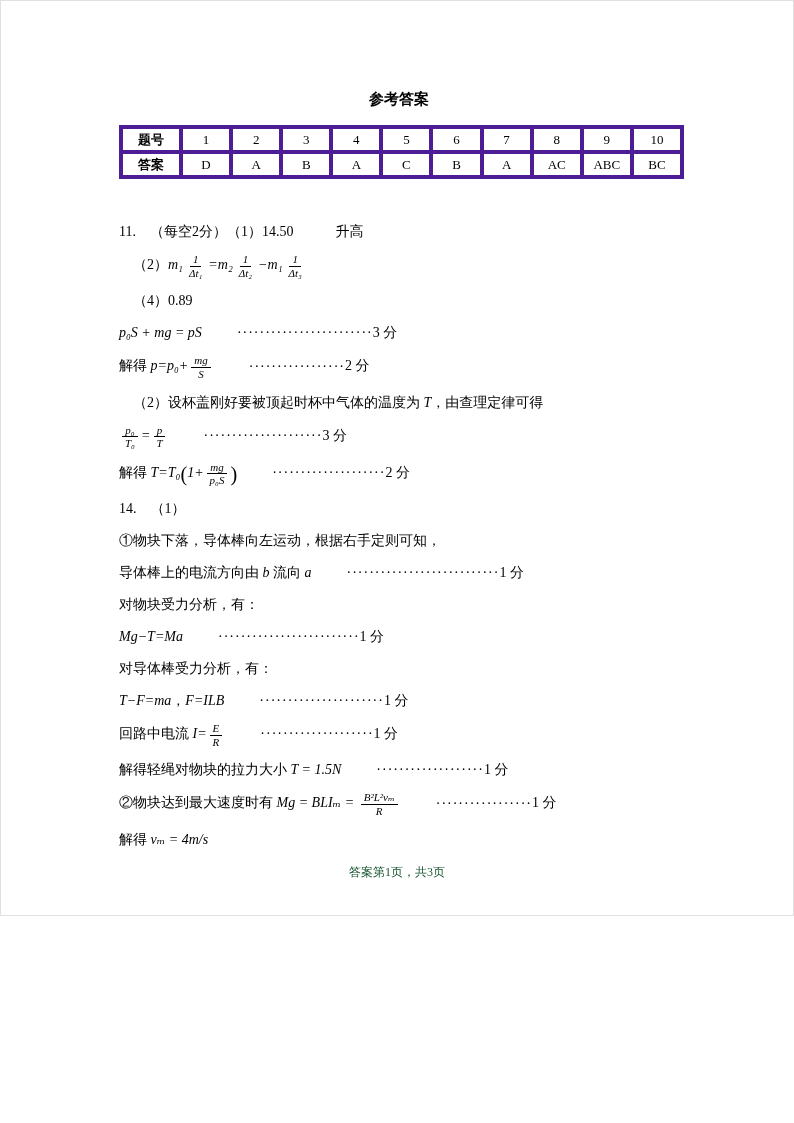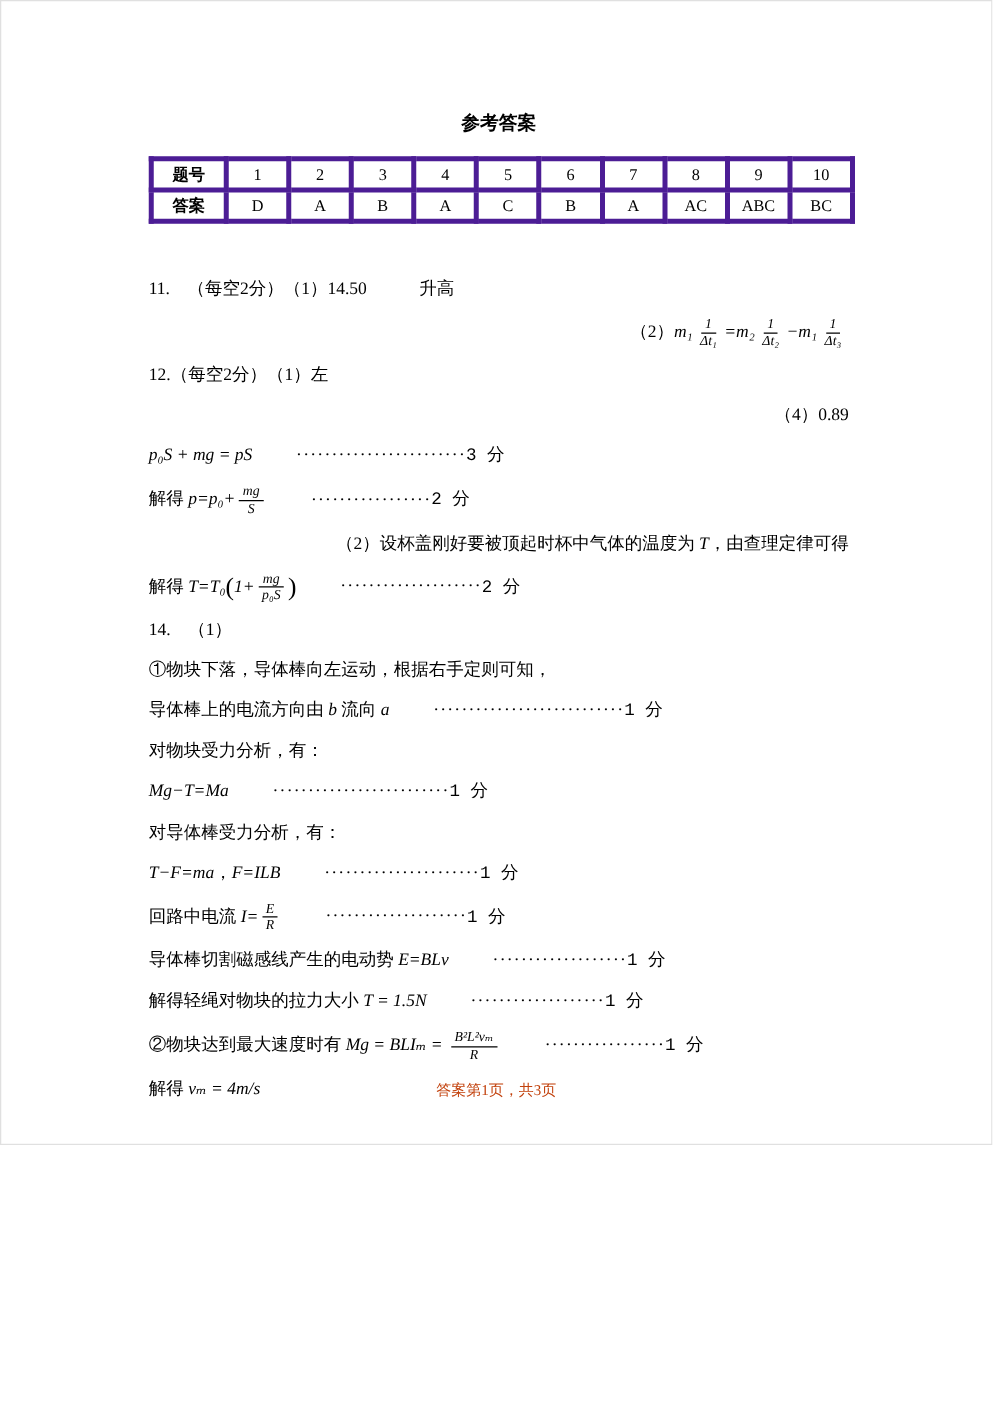--- a/index.html
+++ b/index.html
@@ -20,36 +20,36 @@
   }
   table.answer-table td{
     border:4px solid #4c1d95;text-align:center;height:21px;padding:0 2px;
     overflow:hidden;
   }
   table.answer-table td.label{font-weight:bold;width:52px;}
   .content{margin-top:42px;}
   .line{
     font-size:14px;line-height:21px;margin-bottom:11px;white-space:pre-wrap;
   }
-  .line.ind{margin-left:30px;text-align:right;}
+  .line.ind{margin-left:14px;}
   .txt{font-style:normal;}
   .math{font-style:italic;font-family:"Liberation Serif","DejaVu Serif",serif;}
   .dots{margin-left:2.5em;letter-spacing:1px;font-style:normal;}
-  .score{font-style:normal;font-family:Liberation Mono, monospace;}
+  .score{font-style:normal;}
   .big-paren{font-size:1.45em;vertical-align:middle;font-style:normal;line-height:1;}
   .frac{
     display:inline-flex;flex-direction:column;align-items:center;
     font-size:11px;line-height:1.15;vertical-align:middle;
     font-style:italic;margin:0 3px;
   }
   .frac .num{border-bottom:1px solid #000;padding:0 3px;}
   .frac .den{padding:0 3px;}
   .footer{
     position:absolute;left:0;right:0;bottom:34px;text-align:center;
-    font-size:12px;color:#c2410c;
+    font-size:12px;color:#14532d;
   }
 </style>
 </head>
 <body>
 
 <div class="page">
 
   <div class="title">参考答案</div>
 
   <table class="answer-table">
@@ -79,35 +79,34 @@
       <td>AC</td>
       <td>ABC</td>
       <td>BC</td>
     </tr>
   </tbody>
     </table>
 
   <div class="content">
       <div class="line"><span class="txt">11.　（每空2分）（1）14.50　　　升高</span></div>
       <div class="line ind"><span class="txt">（2）</span><span class="math">m₁</span><span class="frac"><span class="num">1</span><span class="den">Δt₁</span></span><span class="math">=m₂</span><span class="frac"><span class="num">1</span><span class="den">Δt₂</span></span><span class="math">−m₁</span><span class="frac"><span class="num">1</span><span class="den">Δt₃</span></span></div>
-      <div class="line"><span class="txt">12.（每空2分）（1）左</span></div>
       <div class="line ind"><span class="txt">（4）0.89</span></div>
       <div class="line"><span class="math">p₀S + mg = pS</span><span class="dots">························</span><span class="score">3 分</span></div>
       <div class="line"><span class="txt">解得 </span><span class="math">p=p₀+</span><span class="frac"><span class="num">mg</span><span class="den">S</span></span><span class="dots">·················</span><span class="score">2 分</span></div>
       <div class="line ind"><span class="txt">（2）设杯盖刚好要被顶起时杯中气体的温度为 </span><span class="math">T</span><span class="txt">，由查理定律可得</span></div>
+      <div class="line"><span class="frac"><span class="num">p₀</span><span class="den">T₀</span></span><span class="math">=</span><span class="frac"><span class="num">p</span><span class="den">T</span></span><span class="dots">·····················</span><span class="score">3 分</span></div>
       <div class="line"><span class="txt">解得 </span><span class="math">T=T₀</span><span class="big-paren">(</span><span class="math">1+</span><span class="frac"><span class="num">mg</span><span class="den">p₀S</span></span><span class="big-paren">)</span><span class="dots">····················</span><span class="score">2 分</span></div>
       <div class="line"><span class="txt">14.　（1）</span></div>
       <div class="line"><span class="txt">①物块下落，导体棒向左运动，根据右手定则可知，</span></div>
       <div class="line"><span class="txt">导体棒上的电流方向由 </span><span class="math">b</span><span class="txt"> 流向 </span><span class="math">a</span><span class="dots">···························</span><span class="score">1 分</span></div>
       <div class="line"><span class="txt">对物块受力分析，有：</span></div>
       <div class="line"><span class="math">Mg−T=Ma</span><span class="dots">·························</span><span class="score">1 分</span></div>
       <div class="line"><span class="txt">对导体棒受力分析，有：</span></div>
       <div class="line"><span class="math">T−F=ma</span><span class="txt">，</span><span class="math">F=ILB</span><span class="dots">······················</span><span class="score">1 分</span></div>
       <div class="line"><span class="txt">回路中电流 </span><span class="math">I=</span><span class="frac"><span class="num">E</span><span class="den">R</span></span><span class="dots">····················</span><span class="score">1 分</span></div>
-      <div class="line"><span class="txt">导体棒切割磁感线产生的电动势 </span><span class="math">E=BLv</span><span class="dots">···················</span><span class="score">1 分</span></div>
       <div class="line"><span class="txt">解得轻绳对物块的拉力大小 </span><span class="math">T = 1.5N</span><span class="dots">···················</span><span class="score">1 分</span></div>
       <div class="line"><span class="txt">②物块达到最大速度时有 </span><span class="math">Mg = BLIₘ = </span><span class="frac"><span class="num">B²L²vₘ</span><span class="den">R</span></span><span class="dots">·················</span><span class="score">1 分</span></div>
       <div class="line"><span class="txt">解得 </span><span class="math">vₘ = 4m/s</span></div>
     </div>
 
   <div class="footer">答案第1页，共3页</div>
 
 </div>
 
 </body></html>

